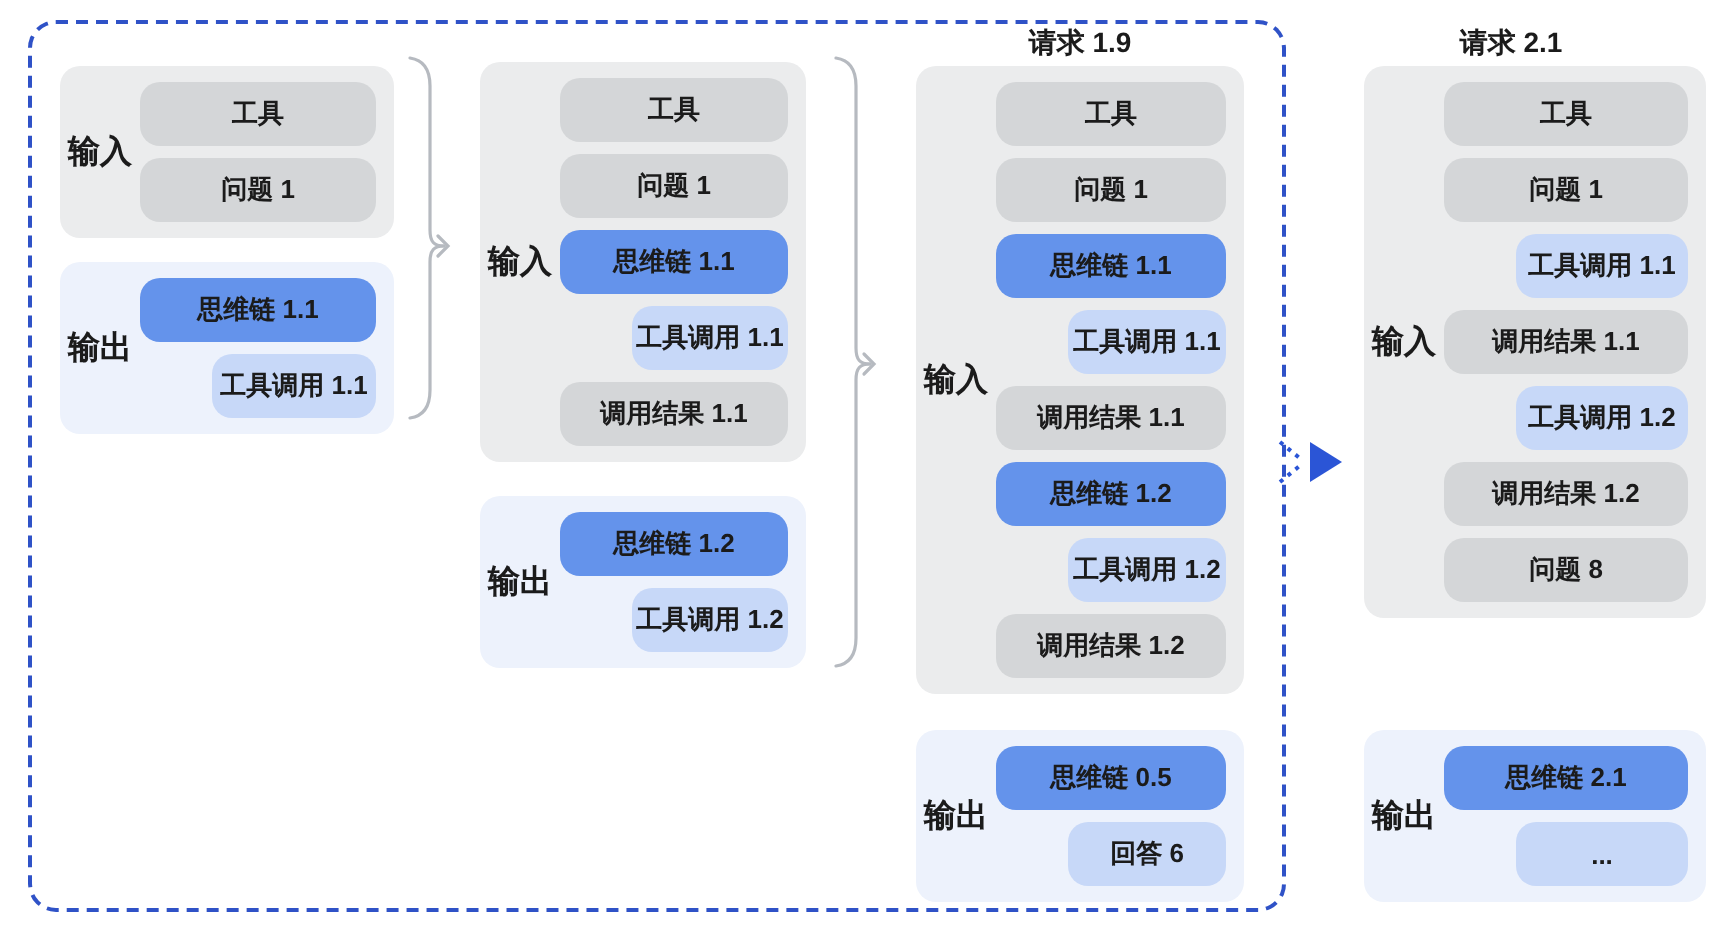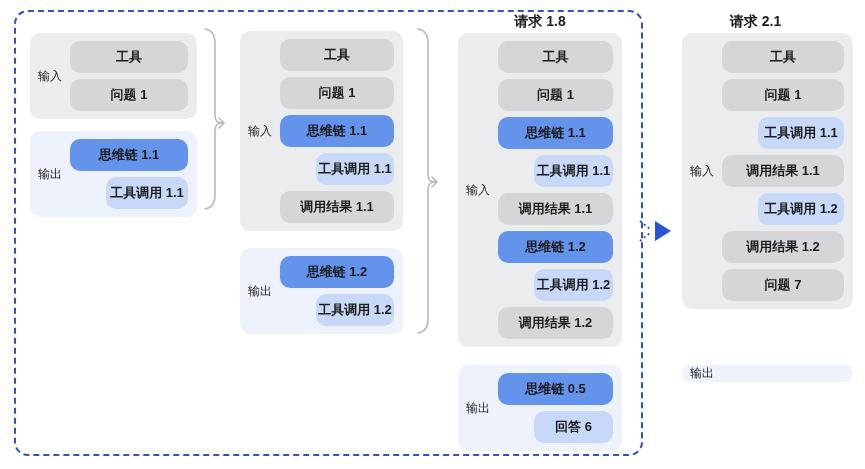--- a/index.html
+++ b/index.html
@@ -23,21 +23,21 @@
     text-align:center; font-weight:700; font-size:14px;
   }
 
   .group {
     position:absolute; display:flex; border-radius:10px;
   }
   .group.input  { background:var(--input_bg,#ebeced); }
   .group.output { background:var(--output_bg,#edf2fc); }
   .group-label {
     width:40px; display:flex; align-items:center; justify-content:center;
-    font-weight:400; font-size:12px; flex:none;
+    font-weight:700; font-size:16px; flex:none;
   }
   .boxes {
     flex:1; display:flex; flex-direction:column; gap:6px;
     padding:8px 9px 8px 0;
   }
   .box {
     height:32px; border-radius:10px; flex:none;
     display:flex; align-items:center; justify-content:center;
     font-weight:700; font-size:13px;
   }
@@ -119,21 +119,21 @@
   </div>
 
   <svg id="bracket2" class="bracket" width="26" height="306" viewBox="0 0 26 306">
     <g fill="none" stroke="#b6bac0" stroke-width="1.6" stroke-linecap="round">
       <path d="M 2,1 C 9,2 12,7 12,15 L 12,146 C 12,152 14,154 19,154"></path>
       <path d="M 2,305 C 9,304 12,299 12,291 L 12,162 C 12,156 14,154 19,154"></path>
       <path d="M 16,149 L 21,154 L 16,159"></path>
     </g>
   </svg>
 
-  <div id="t3" class="col-title">请求 1.8</div>
+  <div id="t3" class="col-title">请求 1.9</div>
   <div id="in3" class="group input">
     <div class="group-label">输入</div>
     <div class="boxes">
       <div class="box gray">工具</div>
       <div class="box gray">问题 1</div>
       <div class="box blue">思维链 1.1</div>
       <div class="box light">工具调用 1.1</div>
       <div class="box gray">调用结果 1.1</div>
       <div class="box blue">思维链 1.2</div>
       <div class="box light">工具调用 1.2</div>
@@ -159,20 +159,24 @@
   <div id="t4" class="col-title">请求 2.1</div>
   <div id="in4" class="group input">
     <div class="group-label">输入</div>
     <div class="boxes">
       <div class="box gray">工具</div>
       <div class="box gray">问题 1</div>
       <div class="box light">工具调用 1.1</div>
       <div class="box gray">调用结果 1.1</div>
       <div class="box light">工具调用 1.2</div>
       <div class="box gray">调用结果 1.2</div>
-      <div class="box gray">问题 7</div>
+      <div class="box gray">问题 8</div>
     </div>
   </div>
   <div id="out4" class="group output">
     <div class="group-label">输出</div>
+    <div class="boxes">
+      <div class="box blue">思维链 2.1</div>
+      <div class="box light">...</div>
+    </div>
   </div>
 
 </div>
 
 </body></html>

